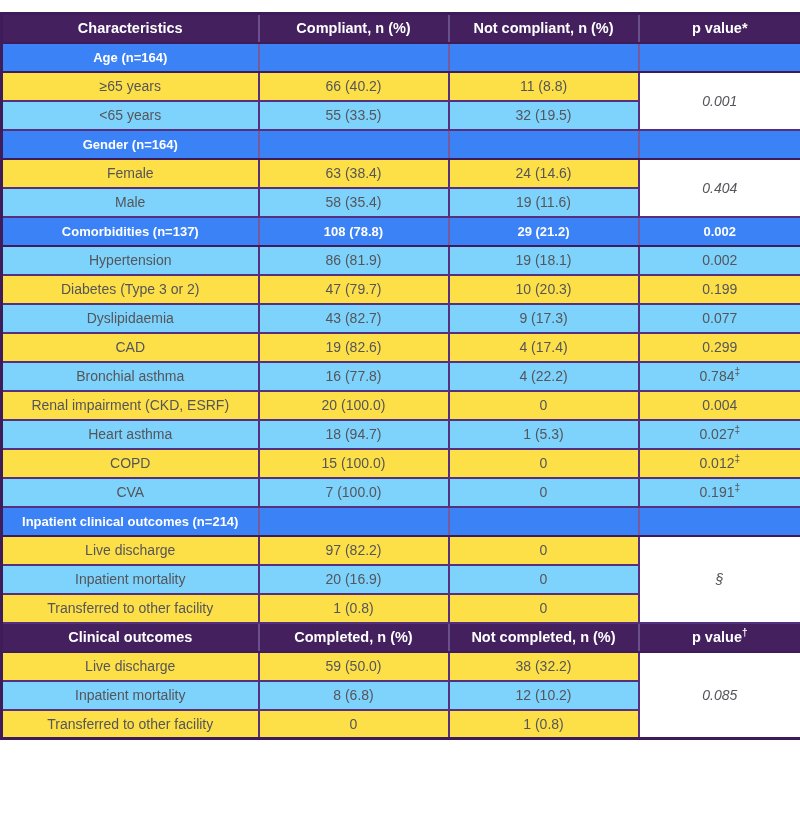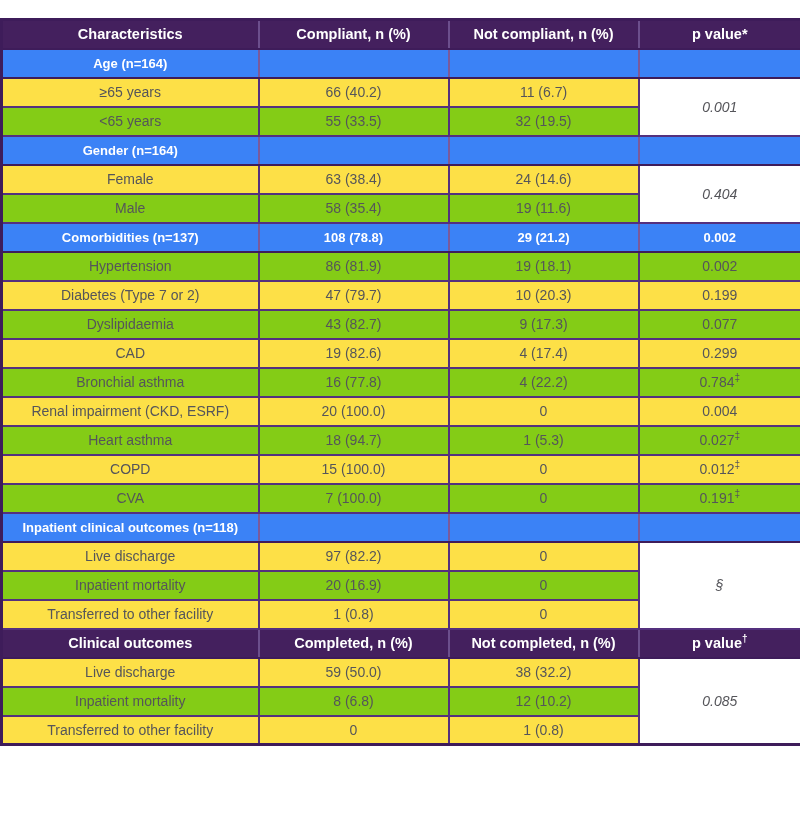--- a/index.html
+++ b/index.html
@@ -6,21 +6,21 @@
     margin: 0;
     padding: 0;
     background: #ffffff;
     font-family: "Liberation Sans", sans-serif;
   }
   .page {
     width: 800px;
     height: 833px;
     background: #ffffff;
     box-sizing: border-box;
-    padding-top: 18px;
+    padding-top: 12px;
   }
   table.stats-table {
     width: 800px;
     border-collapse: collapse;
     table-layout: fixed;
     border: 3px solid #3E1C5A;
   }
   table.stats-table td,
   table.stats-table th {
     border: 2px solid #54307E;
@@ -50,21 +50,21 @@
     color: #ffffff;
     font-weight: bold;
     border-left-color: #7B5A9A;
     border-right-color: #7B5A9A;
     border-top-color: #3E1C5A;
     border-bottom-color: #3E1C5A;
     font-size: 13px;
   }
   
   tr.plain td { background: #fde047; color: #55555A; }
-  tr.alt td   { background: #84cc16; color: #55555A; }
+  tr.alt td   { background: #7dd3fc; color: #55555A; }
   td.merged   { background: #ffffff !important; font-style: italic; }
   sup {
     font-size: 10px;
     line-height: 0;
   }
 </style>
 </head>
 <body>
 
 <div class="page">
@@ -84,21 +84,21 @@
         </tr>
         <tr class="section">
           <td>Age (n=164)</td>
           <td></td>
           <td></td>
           <td></td>
         </tr>
         <tr class="data plain">
           <td>≥65 years</td>
           <td>66 (40.2)</td>
-          <td>11 (6.7)</td>
+          <td>11 (8.8)</td>
           <td rowspan="2" class="merged">0.001</td>
         </tr>
         <tr class="data alt">
           <td>&lt;65 years</td>
           <td>55 (33.5)</td>
           <td>32 (19.5)</td>
         </tr>
         <tr class="section">
           <td>Gender (n=164)</td>
           <td></td>
@@ -122,21 +122,21 @@
           <td>29 (21.2)</td>
           <td>0.002</td>
         </tr>
         <tr class="data alt">
           <td>Hypertension</td>
           <td>86 (81.9)</td>
           <td>19 (18.1)</td>
           <td>0.002</td>
         </tr>
         <tr class="data plain">
-          <td>Diabetes (Type 7 or 2)</td>
+          <td>Diabetes (Type 3 or 2)</td>
           <td>47 (79.7)</td>
           <td>10 (20.3)</td>
           <td>0.199</td>
         </tr>
         <tr class="data alt">
           <td>Dyslipidaemia</td>
           <td>43 (82.7)</td>
           <td>9 (17.3)</td>
           <td>0.077</td>
         </tr>
@@ -170,21 +170,21 @@
           <td>0</td>
           <td>0.012<sup>‡</sup></td>
         </tr>
         <tr class="data alt">
           <td>CVA</td>
           <td>7 (100.0)</td>
           <td>0</td>
           <td>0.191<sup>‡</sup></td>
         </tr>
         <tr class="section">
-          <td>Inpatient clinical outcomes (n=118)</td>
+          <td>Inpatient clinical outcomes (n=214)</td>
           <td></td>
           <td></td>
           <td></td>
         </tr>
         <tr class="data plain">
           <td>Live discharge</td>
           <td>97 (82.2)</td>
           <td>0</td>
           <td rowspan="3" class="merged">§</td>
         </tr>

